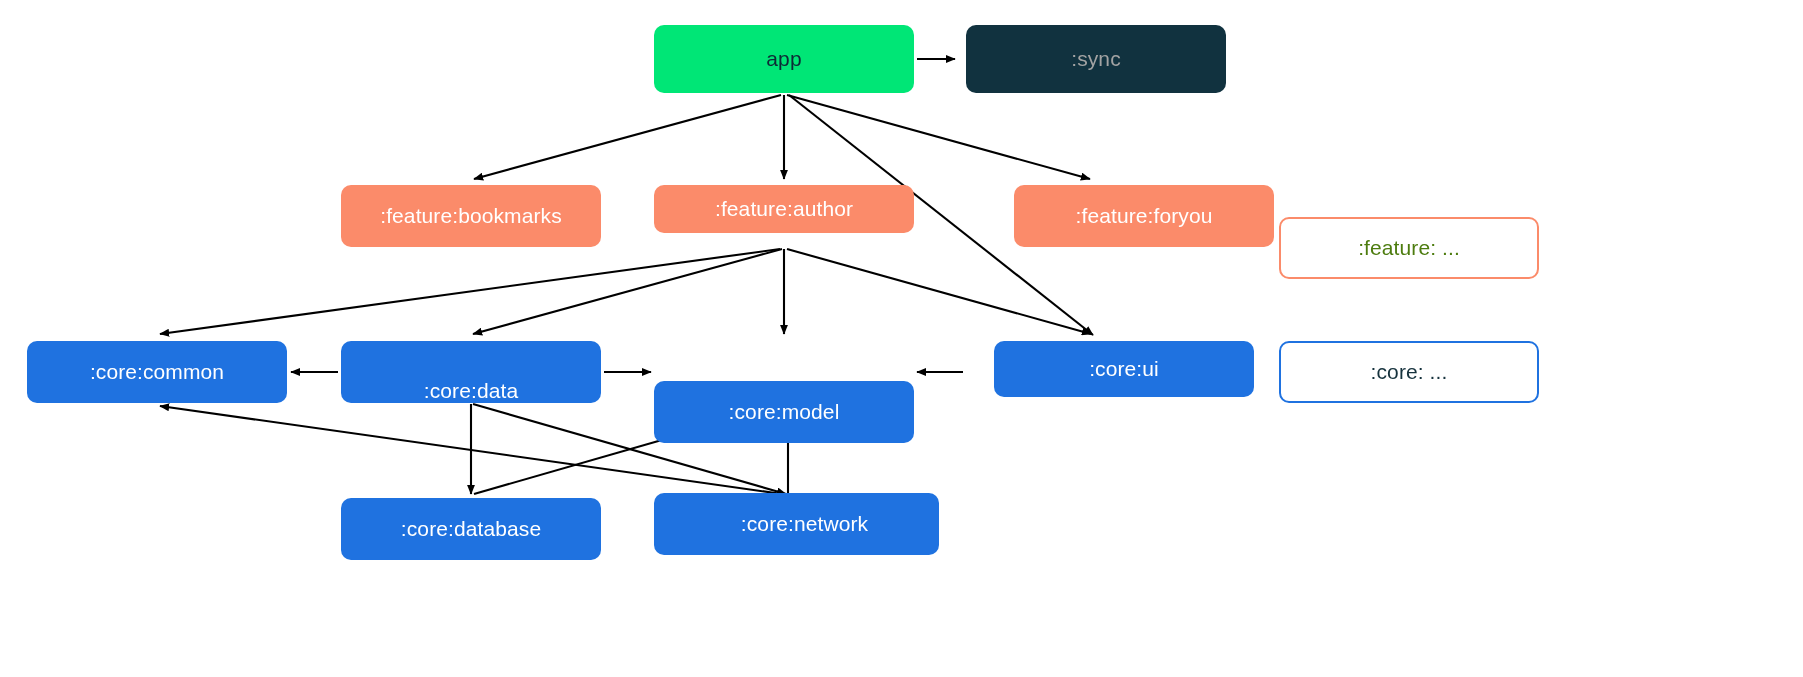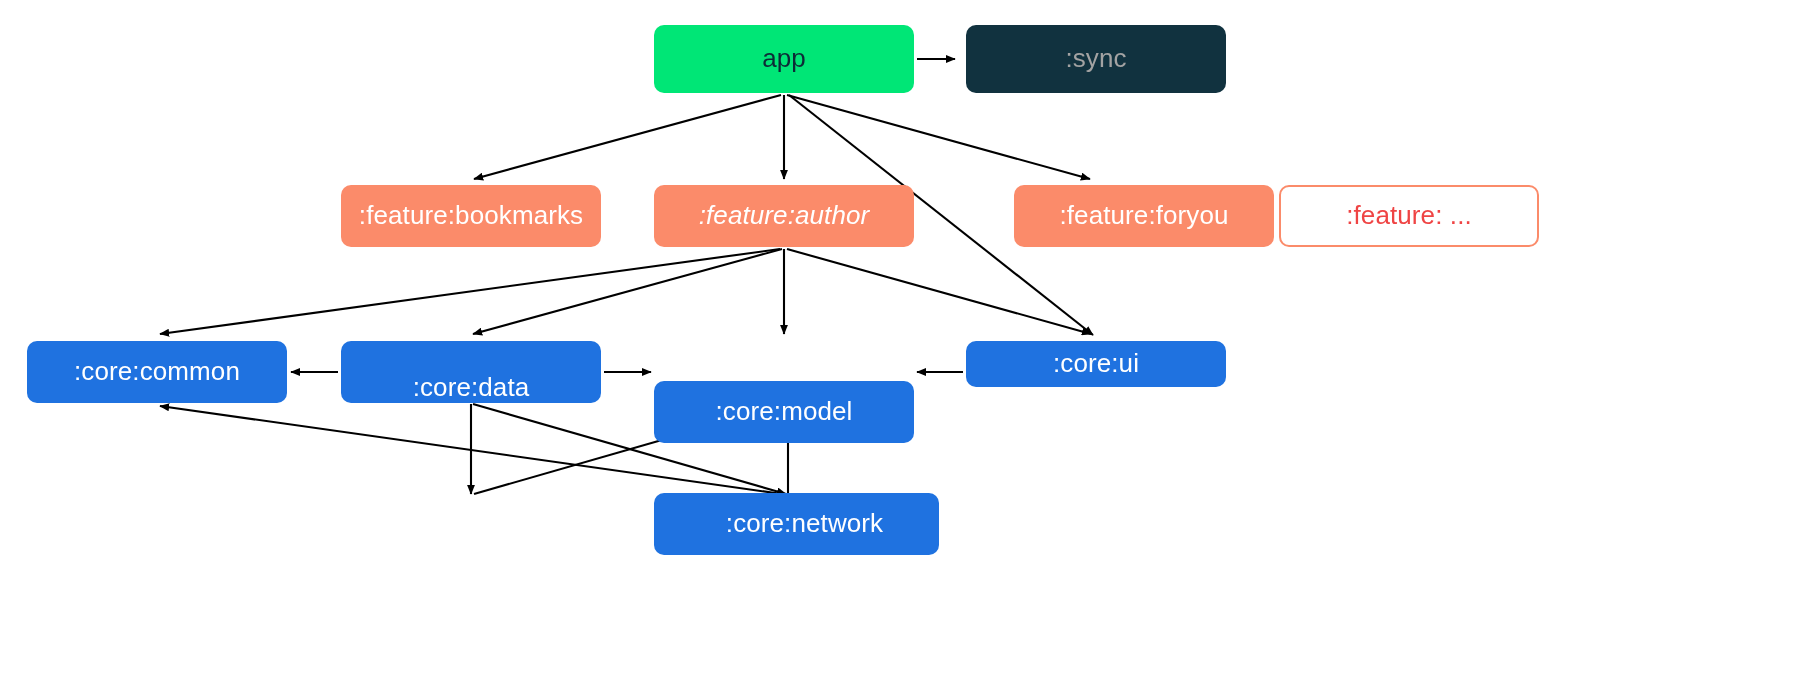--- a/index.html
+++ b/index.html
@@ -25,21 +25,21 @@
     height: 677px;
     pointer-events: none;
   }
   .node {
     position: absolute;
     box-sizing: border-box;
     display: flex;
     align-items: center;
     justify-content: center;
     border-radius: 10px;
-    font-size: 26px;
+    font-size: 21px;
     line-height: 1.2;
     text-align: center;
     white-space: nowrap;
     letter-spacing: 0.1px;
   }
   .node-app {
     background: #00e676;
     color: #0d2b36;
   }
   .node-sync {
@@ -49,22 +49,23 @@
   .node-feature {
     background: #fb8b6a;
     color: #ffffff;
   }
   .node-core {
     background: #1f72e0;
     color: #ffffff;
   }
   .node-legend-feature {
     background: #ffffff;
-    color: #ef4444;
+    color: #4d7c0f;
     border: 2.5px solid #fb8b6a;
+    margin-top: 32px;
   }
   .node-legend-core {
     background: #ffffff;
     color: #16323d;
     border: 2.5px solid #1f72e0;
   }
 </style>
 </head>
 <body>
 
@@ -117,21 +118,21 @@
   </div>
 
   <div class="node node-sync" style="left:966px; top:25px; width:260px; height:68px;">
     <span>:sync</span>
   </div>
 
   <div class="node node-feature" style="left:341px; top:185px; width:260px; height:62px;">
     <span>:feature:bookmarks</span>
   </div>
 
-  <div class="node node-feature" style="left:654px; top:185px; width:260px; height:62px;font-style:italic;">
+  <div class="node node-feature" style="left:654px; top:185px; width:260px; height:48px;">
     <span>:feature:author</span>
   </div>
 
   <div class="node node-feature" style="left:966px; top:185px; width:260px; height:62px;margin-left:48px;">
     <span>:feature:foryou</span>
   </div>
 
   <div class="node node-legend-feature" style="left:1279px; top:185px; width:260px; height:62px;">
     <span>:feature: ...</span>
   </div>
@@ -141,23 +142,29 @@
   </div>
 
   <div class="node node-core" style="left:341px; top:341px; width:260px; height:62px;align-items:flex-end;">
     <span>:core:data</span>
   </div>
 
   <div class="node node-core" style="left:654px; top:341px; width:260px; height:62px;margin-top:40px;">
     <span>:core:model</span>
   </div>
 
-  <div class="node node-core" style="left:966px; top:341px; width:260px; height:46px;">
+  <div class="node node-core" style="left:994px; top:341px; width:260px; height:56px;">
     <span>:core:ui</span>
   </div>
 
+  <div class="node node-legend-core" style="left:1279px; top:341px; width:260px; height:62px;">
+    <span>:core: ...</span>
+  </div>
 
+  <div class="node node-core" style="left:341px; top:498px; width:260px; height:62px;">
+    <span>:core:database</span>
+  </div>
 
   <div class="node node-core" style="left:654px; top:493px; width:285px; height:62px;padding-left:16px;">
     <span>:core:network</span>
   </div>
 
 </div>
 
 </body></html>

